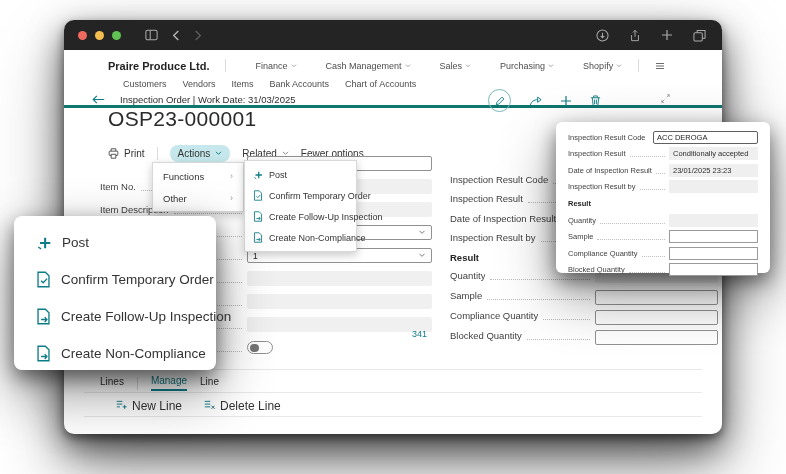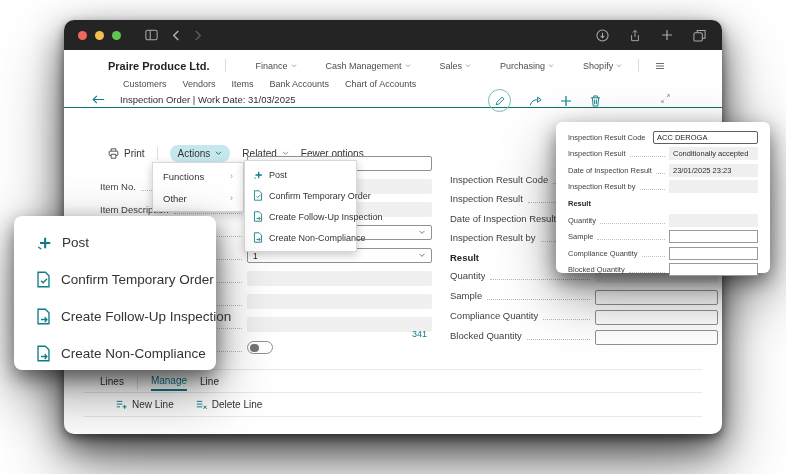--- a/index.html
+++ b/index.html
@@ -15,21 +15,21 @@
               border-radius:10px 10px 0 0; display:flex; align-items:center; }
   .lights { display:flex; gap:8px; margin-left:14px; }
   .light { width:9px; height:9px; border-radius:50%; }
   .tb-ic { color:#a9a9a9; display:flex; align-items:center; }
   .tb-ic svg { display:block; }
   .tb-left { display:flex; align-items:center; gap:14px; margin-left:24px; }
   .tb-right { display:flex; align-items:center; gap:20px; margin-left:auto; margin-right:16px; }
 
   
   .appnav { position:absolute; left:0; top:30px; width:100%; height:58px; background:#fff;
-            border-bottom:1px solid #0f766e; }
+            border-bottom:3px solid #0f766e; }
   .nav-row1 { display:flex; align-items:center; gap:16px; padding:9px 0 0 44px; }
   .company { font-size:11px; font-weight:bold; color:#242424; white-space:nowrap; }
   .navlink { display:flex; align-items:center; gap:3px; font-size:9px; color:#4d4d4d; white-space:nowrap;margin-left:13px; }
   .cv { color:#8a8a8a; display:flex; }
   .vdiv { width:1px; height:13px; background:#dcdcdc; }
   .nav-row2 { display:flex; align-items:center; gap:16px; padding:7px 16px 0 59px; }
   .subnavlink { font-size:9px; color:#4d4d4d; white-space:nowrap; }
   .expand-ic { position:absolute; right:52px; top:44px; color:#9a9a9a; }
 
   
@@ -65,21 +65,21 @@
             background:#fff; position:relative; }
   .knob { position:absolute; left:2px; top:1.5px; width:8.5px; height:8.5px; background:#757575; border-radius:50%; }
   .spacer159 { flex:0 0 159px; }
 
   
   .lines-div { position:absolute; left:20px; width:618px; height:1px; background:#e8e8e8; }
   .lines-tabs { position:absolute; left:36px; top:355px; display:flex; align-items:center; gap:13px; }
   .tab { font-size:10px; color:#2e2e2e; padding-bottom:3px; white-space:nowrap; }
   .tab.active { color:#0e7c87; border-bottom:2px solid #0e7c87; }
   .lines-btns { position:absolute; left:52px; top:379px; display:flex; align-items:center; gap:22px; }
-  .line-btn { display:flex; align-items:flex-end; gap:5px; font-size:10px; color:#333; white-space:nowrap; }
+  .line-btn { display:flex; align-items:flex-start; gap:5px; font-size:12px; color:#333; white-space:nowrap; }
 
   
   .menu { position:absolute; background:#fff; border:1px solid #d8d8d8;
           box-shadow:0 3px 9px rgba(0,0,0,.22); z-index:5; }
   .menu-item { display:flex; align-items:center; font-size:9.5px; color:#333; height:22px; padding:0 10px; }
   .menu-item .arrow { margin-left:auto; color:#9a9a9a; font-size:9px; }
   .sub-item { display:flex; align-items:center; gap:6px; font-size:9px; color:#333;
               height:21px; padding:0 8px; white-space:nowrap; }
 
   
@@ -250,20 +250,21 @@
         <svg width="12" height="12" viewBox="0 0 12 12" fill="none" stroke="currentColor" stroke-width="1.2">
             <path d="M6 1v10M1 6h10"></path>
           </svg>
       </span>
       <span class="ic teal">
         <svg width="11" height="12" viewBox="0 0 12 13" fill="none" stroke="currentColor" stroke-width="1">
             <path d="M1 3h10M4 3V1h4v2M2.5 3l1 9h5l1-9M5 5v5M7 5v5"></path>
           </svg>
       </span>
     </div>
+    <div class="page-title">OSP23-000001</div>
 
     <div class="toolbar">
       <span class="tb-act">
         <span class="ic" style="color:#3f3f3f">
           <svg width="11" height="11" viewBox="0 0 14 14" fill="none" stroke="currentColor" stroke-width="1.1">
               <path d="M4 4V1h6v3"></path>
               <rect x="1.5" y="4" width="11" height="5.5" rx="1"></rect>
               <path d="M4 8h6v5H4z" fill="#fff"></path>
             </svg>
         </span>

